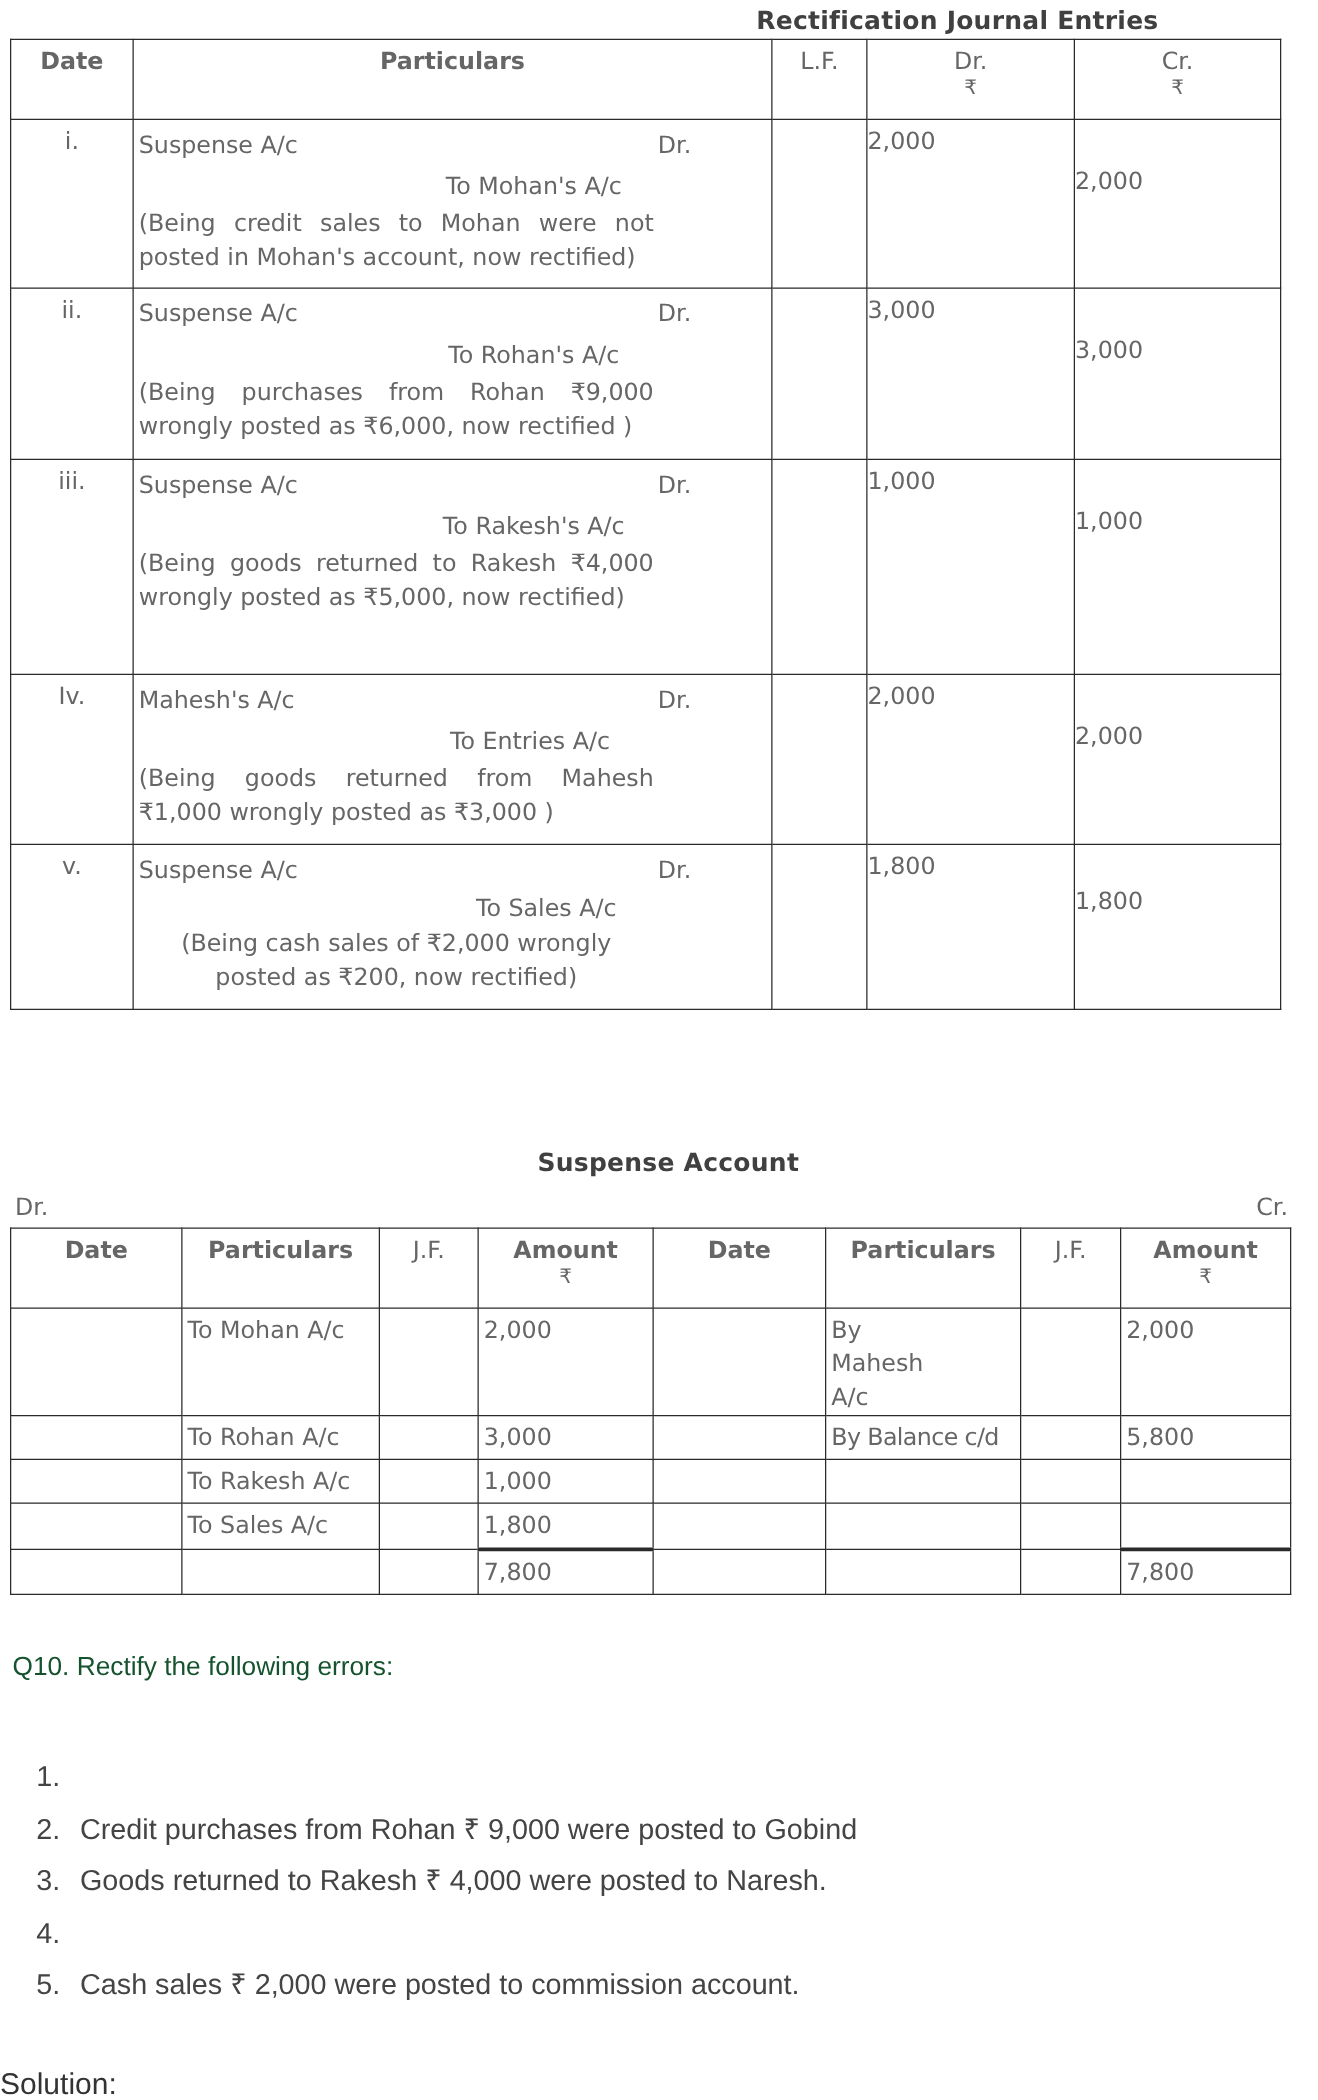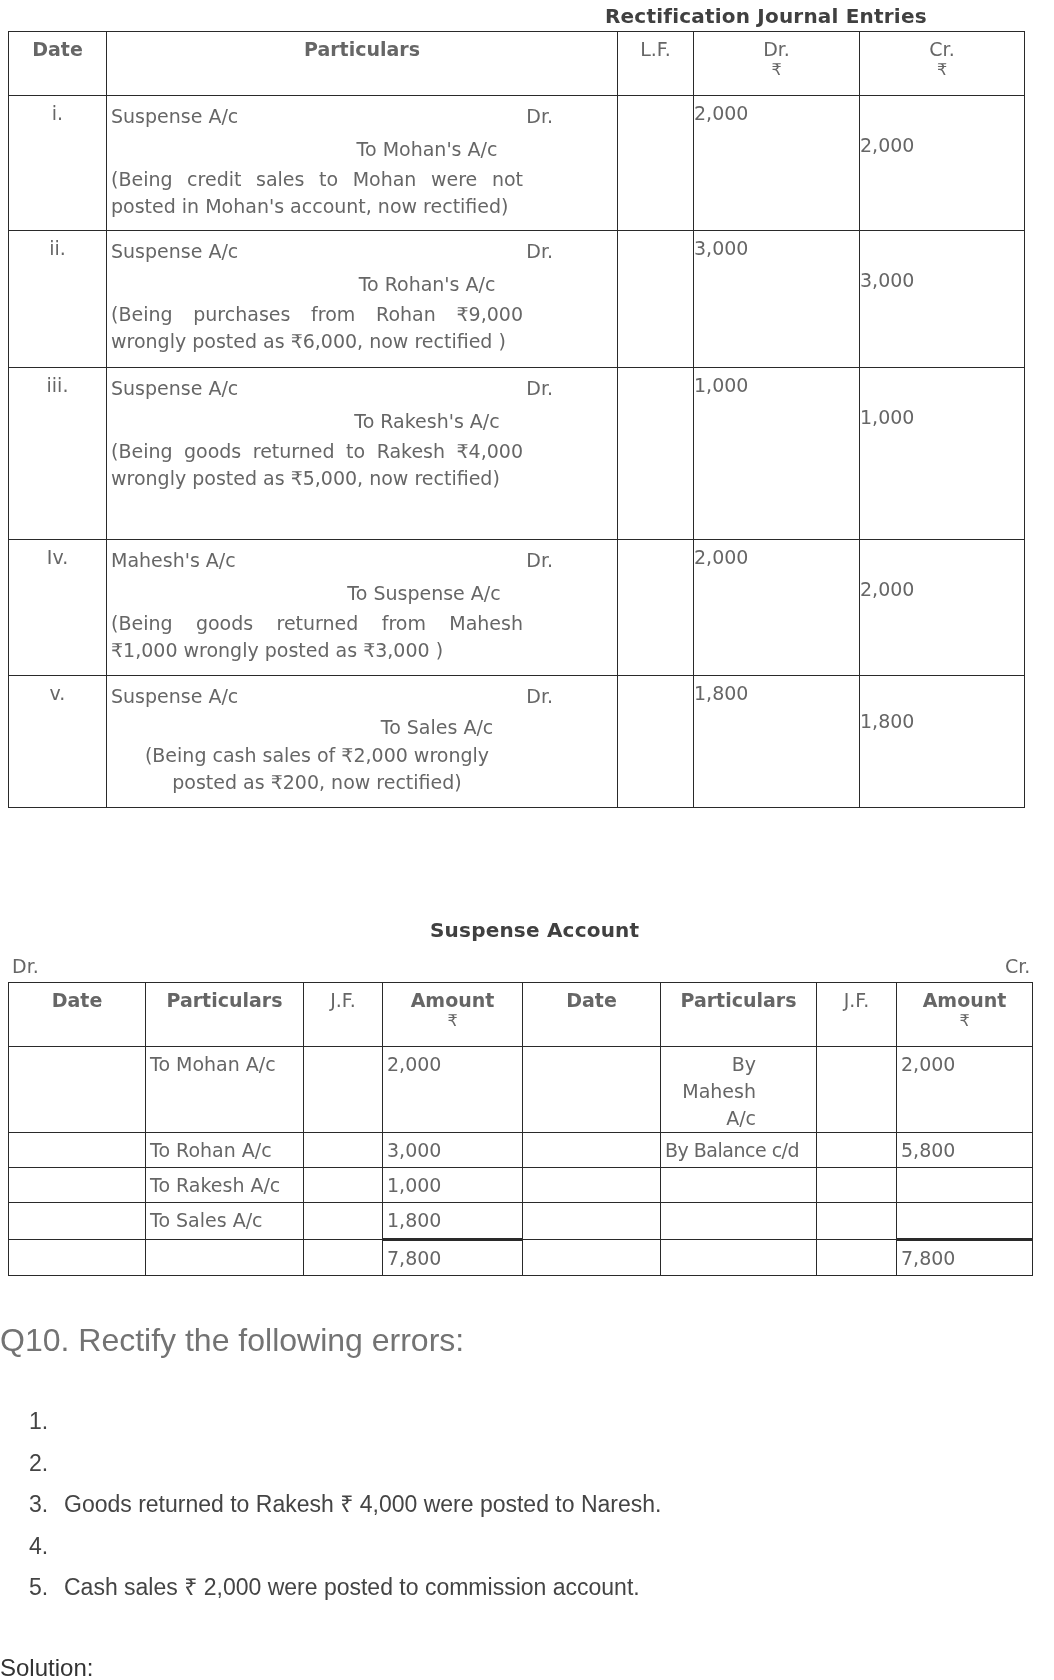--- a/index.html
+++ b/index.html
@@ -14,21 +14,21 @@
   .date { text-align:center; padding-top:6px; }
   .part { padding:4px 4px 0 4px; position:relative; }
   .line-debit { display:flex; justify-content:space-between; padding-right:60px; height:32px; line-height:32px; }
   .line-credit { padding-left:130px; height:34px; line-height:34px;text-align:center; }
   .narr { text-align:justify; line-height:27px; width:412px; font-size:19px; }
   .dr-amt { padding-top:6px; }
   .cr-amt { padding-top:38px; }
   .sus td { font-size:19px; }
   .sus .txt { padding:4px 4px 0 4px; line-height:27px; }
   .total-top { border-top:3px solid #2a2a2a; }
-  .q-heading { font-family:"Liberation Sans", sans-serif; font-size:32px; color:#737373; left:0; top:1322px; }
+  .q-heading { font-family:"Liberation Sans", sans-serif; font-size:21px; color:#14532d; left:0; top:1322px;padding-left:10px; }
   .q-list { left:0; top:1404px; margin:0; padding:0; list-style:none; font-family:"Liberation Sans", sans-serif; font-size:23px; color:#444; }
   .q-list li { height:41.5px; line-height:34px; position:relative; padding-left:64px; }
   .q-list li .n { position:absolute; left:29px; }
   .solution { left:0; top:1654px; font-family:"Liberation Sans", sans-serif; font-size:24px; color:#333; }
 </style>
 </head>
 <body>
 
 <div class="abs title" style="left:605px; top:4px;">Rectification Journal Entries</div>
 
@@ -102,21 +102,21 @@
       <td class="num cr-amt">1,000</td>
     </tr>
 
     <tr style="height:136px;">
       <td class="date">Iv.</td>
       <td class="part">
         <div class="line-debit">
           <span>Mahesh's A/c</span>
           <span>Dr.</span>
         </div>
-        <div class="line-credit" style="padding-left:124px;">To Suspense A/c</div>
+        <div class="line-credit" style="padding-left:124px;">To Entries A/c</div>
         <div class="narr">(Being goods returned from Mahesh ₹1,000 wrongly posted as ₹3,000 )</div>
       </td>
       <td></td>
       <td class="num dr-amt">2,000</td>
       <td class="num cr-amt">2,000</td>
     </tr>
 
     <tr style="height:132px;">
       <td class="date">v.</td>
       <td class="part">
@@ -167,21 +167,21 @@
       </th>
     </tr>
   </thead>
   <tbody>
     <tr style="height:63px;">
       <td></td>
       <td class="txt">To Mohan A/c</td>
       <td></td>
       <td class="num txt">2,000</td>
       <td></td>
-      <td class="txt" style="padding-right:60px;text-align:right;">By Mahesh A/c</td>
+      <td class="txt" style="padding-right:60px;">By Mahesh A/c</td>
       <td></td>
       <td class="num txt">2,000</td>
     </tr>
     <tr style="height:35px;">
       <td></td>
       <td class="txt">To Rohan A/c</td>
       <td></td>
       <td class="num txt">3,000</td>
       <td></td>
       <td class="txt" style="white-space:nowrap; letter-spacing:-0.5px;">By Balance c/d</td>
@@ -218,19 +218,19 @@
       <td></td>
       <td class="num txt total-top">7,800</td>
     </tr>
   </tbody>
 </table>
 
 <div class="abs q-heading">Q10. Rectify the following errors:</div>
 
 <ol class="abs q-list">
   <li><span class="n">1.</span></li>
-  <li><span class="n">2.</span></li>
+  <li><span class="n">2.</span><span>Credit purchases from Rohan ₹ 9,000 were posted to Gobind</span></li>
   <li><span class="n">3.</span><span>Goods returned to Rakesh ₹ 4,000 were posted to Naresh.</span></li>
   <li><span class="n">4.</span></li>
   <li><span class="n">5.</span><span>Cash sales ₹ 2,000 were posted to commission account.</span></li>
 </ol>
 
 <div class="abs solution">Solution:</div>
 
 </body></html>

